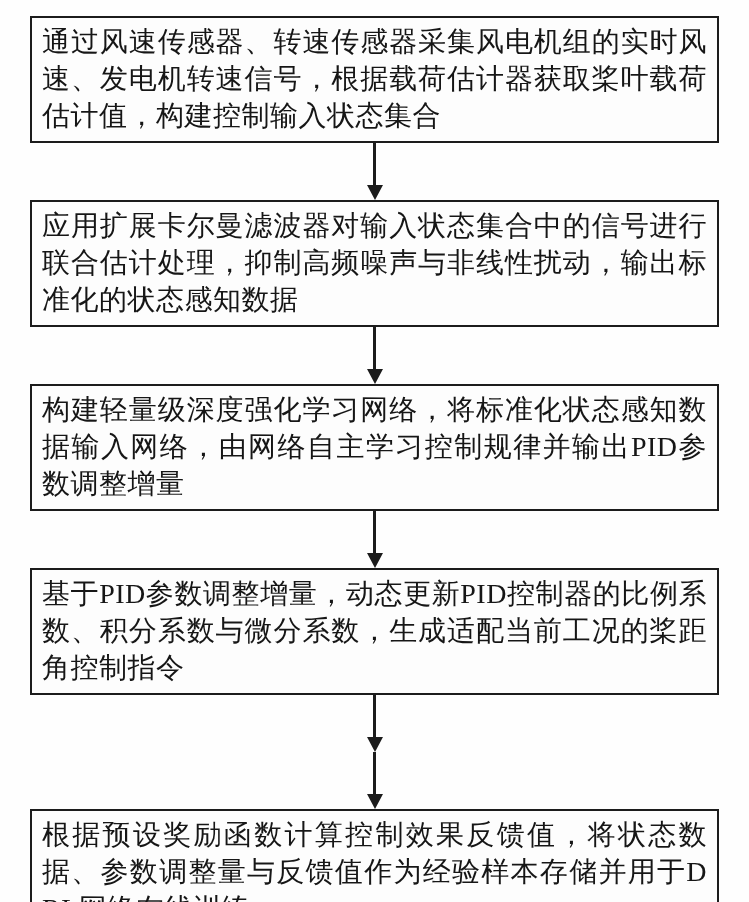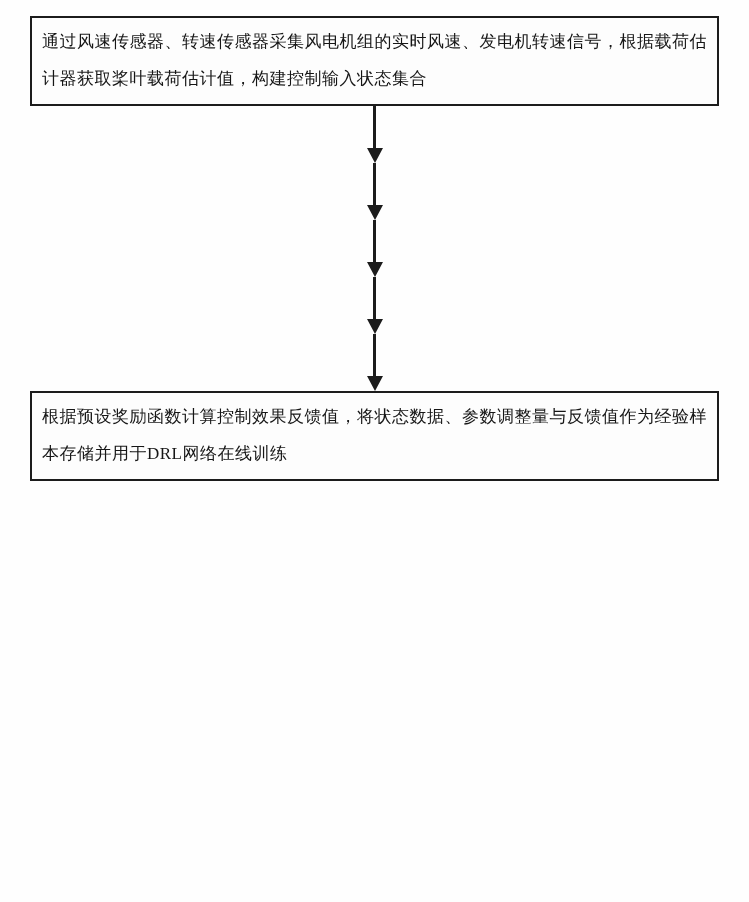--- a/index.html
+++ b/index.html
@@ -23,21 +23,21 @@
     flex-direction: column;
     align-items: stretch;
   }
   .flow-step {
     border: 2px solid #1c1c1c;
     background: #fdfdfd;
     box-sizing: border-box;
     padding: 5px 10px 7px 10px;
   }
   .flow-step .step-text {
-    font-size: 17px;
+    font-size: 28px;
     line-height: 37px;
     letter-spacing: 0.5px;
     text-align: justify;
     text-justify: inter-character;
     color: #161616;
     word-break: break-all;
   }
   .flow-arrow {
     align-self: center;
     display: flex;
@@ -66,32 +66,41 @@
 
   <div class="flow-step">
     <div class="step-text">通过风速传感器、转速传感器采集风电机组的实时风速、发电机转速信号，根据载荷估计器获取桨叶载荷估计值，构建控制输入状态集合</div>
   </div>
 
   <div class="flow-arrow">
     <div class="arrow-stem"></div>
     <div class="arrow-head"></div>
   </div>
 
+  <div class="flow-step">
+    <div class="step-text">应用扩展卡尔曼滤波器对输入状态集合中的信号进行联合估计处理，抑制高频噪声与非线性扰动，输出标准化的状态感知数据</div>
+  </div>
 
   <div class="flow-arrow">
     <div class="arrow-stem"></div>
     <div class="arrow-head"></div>
   </div>
 
+  <div class="flow-step">
+    <div class="step-text">构建轻量级深度强化学习网络，将标准化状态感知数据输入网络，由网络自主学习控制规律并输出PID参数调整增量</div>
+  </div>
 
   <div class="flow-arrow">
     <div class="arrow-stem"></div>
     <div class="arrow-head"></div>
   </div>
 
+  <div class="flow-step">
+    <div class="step-text">基于PID参数调整增量，动态更新PID控制器的比例系数、积分系数与微分系数，生成适配当前工况的桨距角控制指令</div>
+  </div>
 
   <div class="flow-arrow">
     <div class="arrow-stem"></div>
     <div class="arrow-head"></div>
   </div>
 
 
   <div class="flow-arrow">
     <div class="arrow-stem"></div>
     <div class="arrow-head"></div>

